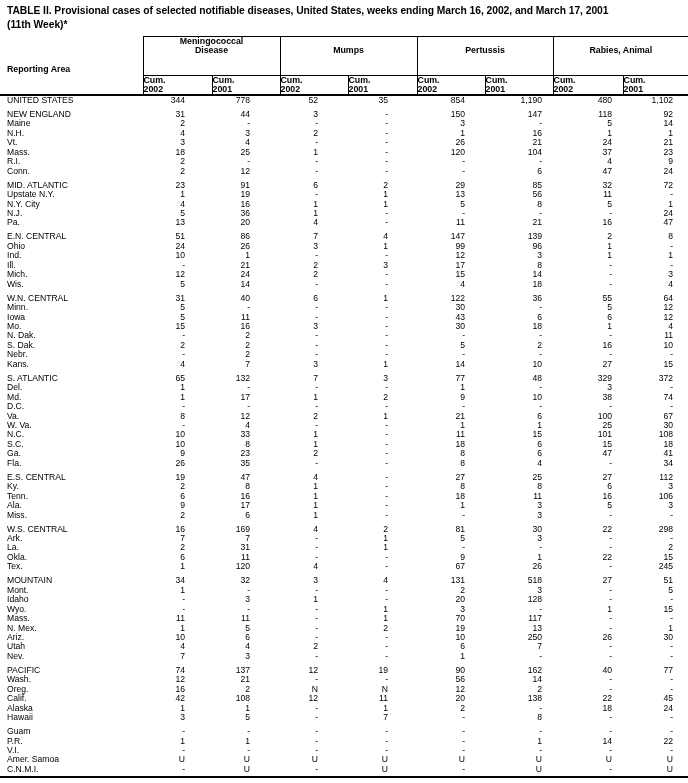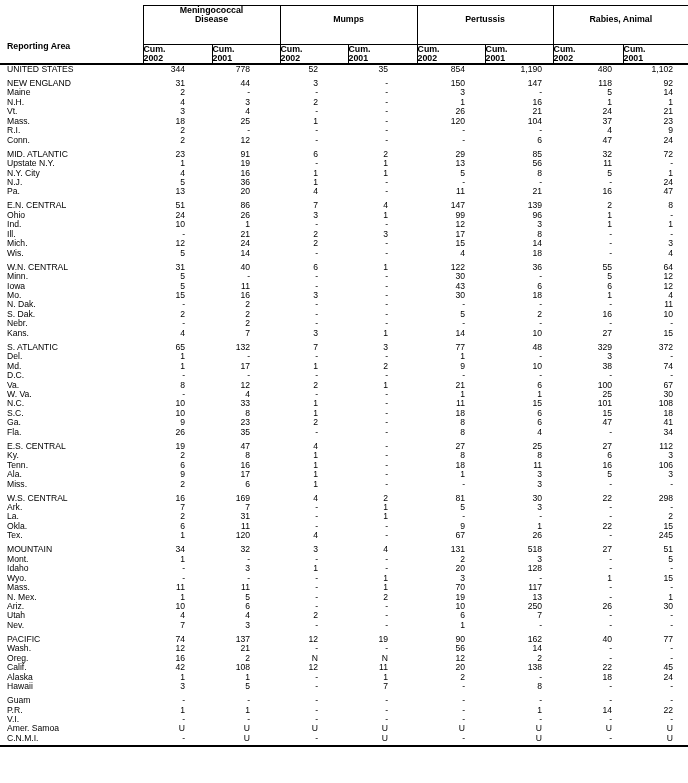--- a/index.html
+++ b/index.html
@@ -27,21 +27,21 @@
     table-layout: fixed;
   }
   .tbl th, .tbl td { margin: 0; padding: 0; }
   th.area-h {
     border: 0;
     border-bottom: 2px solid #000;
     text-align: left;
     vertical-align: bottom;
     font-weight: bold;
     font-size: 8.8px;
-    padding: 0 0 12px 7px;
+    padding: 0 0 20px 7px;
   }
   th.grp {
     border-top: 1px solid #000;
     border-left: 1px solid #000;
     border-bottom: 1px solid #000;
     vertical-align: bottom;
     text-align: center;
     font-weight: bold;
     font-size: 8.8px;
     line-height: 9.2px;
@@ -89,20 +89,24 @@
     line-height: 9.5px;
   }
   .fn-a { display: inline-block; width: 67px; }
   .fn-b { display: inline-block; width: 99px; }
 </style>
 </head>
 <body>
 
 <div class="page">
 
+  <div class="title">
+    <div>TABLE II. Provisional cases of selected notifiable diseases, United States, weeks ending March 16, 2002, and March 17, 2001</div>
+    <div>(11th Week)*</div>
+  </div>
 
   <table class="tbl">
     <colgroup>
       <col style="width:143px">
       <col style="width:69px">
         <col style="width:68px">
       <col style="width:68px">
         <col style="width:69px">
       <col style="width:68px">
         <col style="width:68px">

